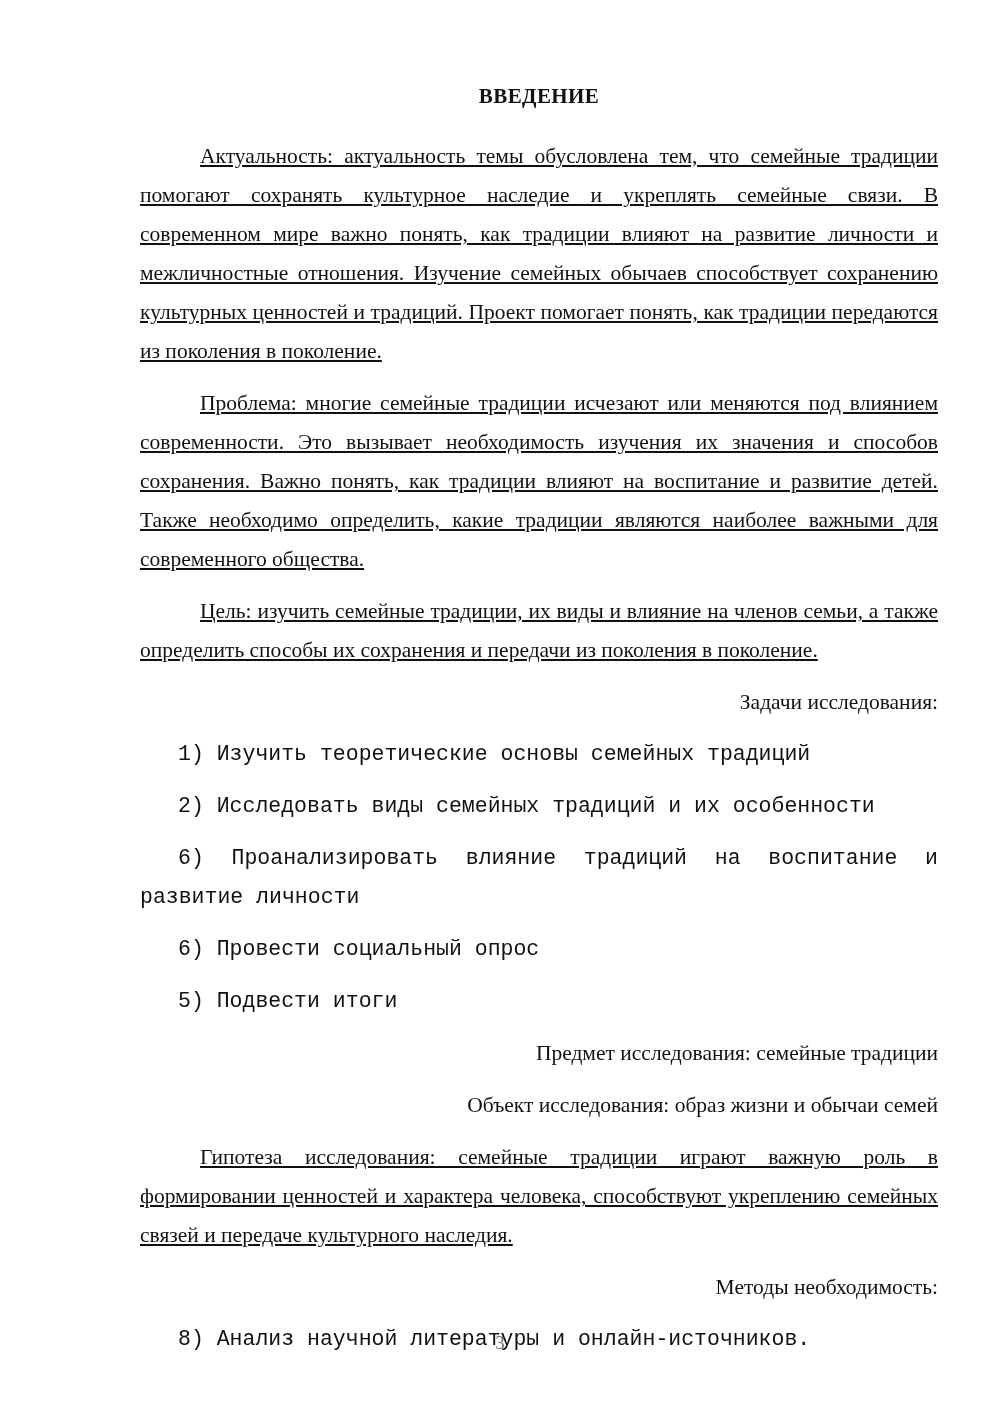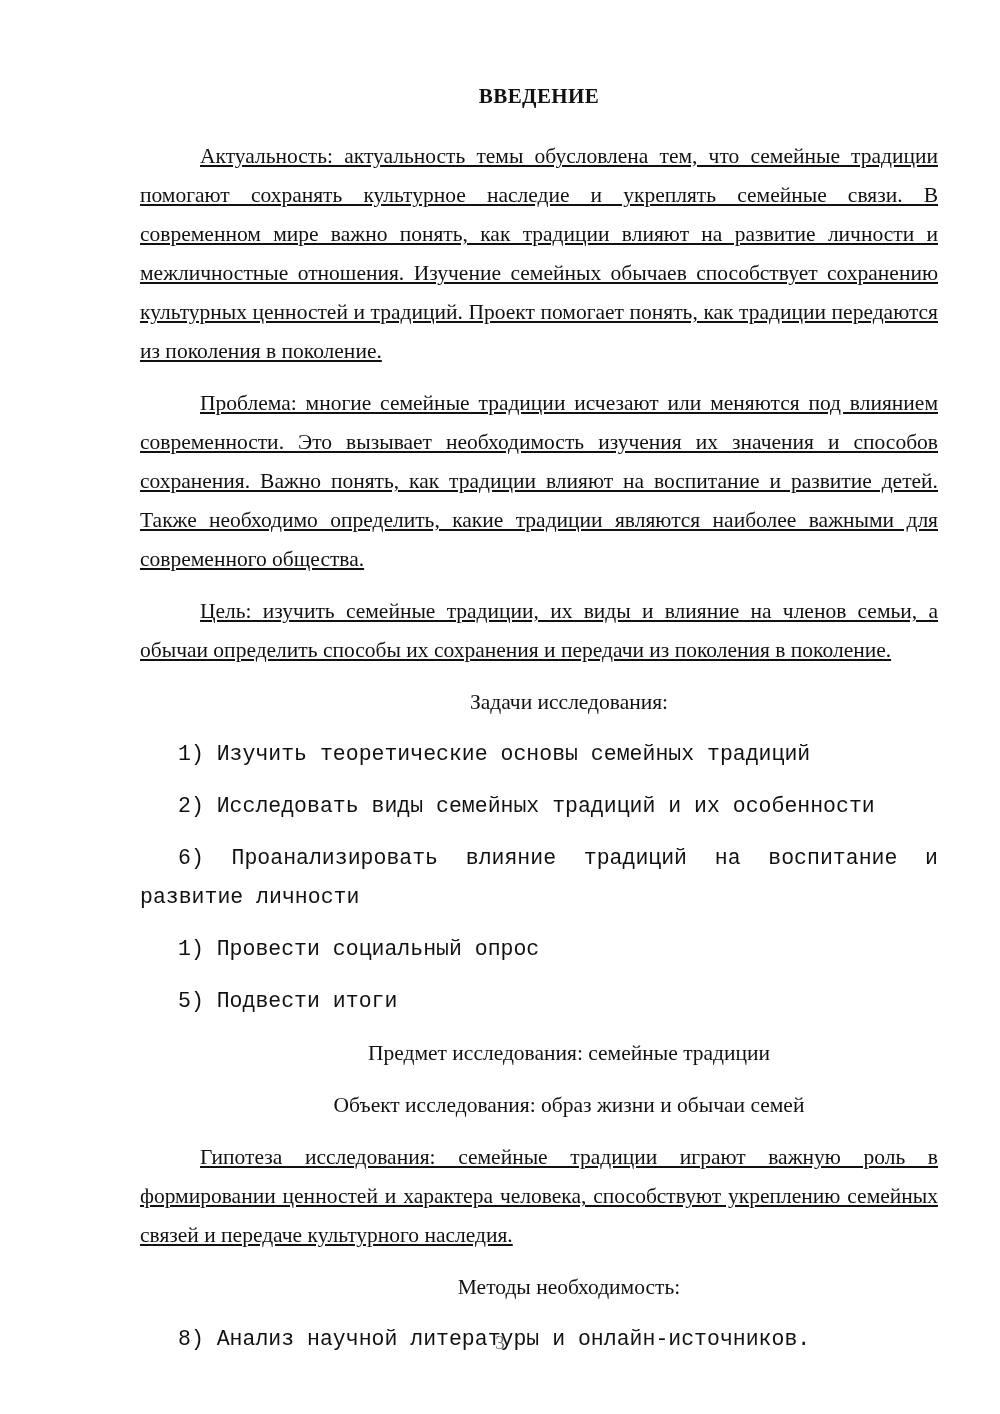--- a/index.html
+++ b/index.html
@@ -56,21 +56,21 @@
     text-align: justify;
     text-justify: inter-word;
     margin: 13px 0 0 0;
     text-indent: 38px;
     hyphens: none;
     font-family: Liberation Mono, monospace;
   }
   p.plain {
     font-size: 21.5px;
     line-height: 39px;
-    text-align: center;
+    text-align: right;
     margin: 13px 0 0 0;
     text-indent: 60px;
     hyphens: none;
   }
   p.para:last-child, p.listitem:last-child { margin-bottom: 0; }
   .page-number {
     position: absolute;
     left: 0;
     right: 0;
     top: 1332px;
@@ -86,31 +86,31 @@
 <div class="page">
 
   <div class="content">
 
     <h1 class="doc-title">ВВЕДЕНИЕ</h1>
 
     <p class="para">Актуальность: актуальность темы обусловлена тем, что семейные традиции помогают сохранять культурное наследие и укреплять семейные связи. В современном мире важно понять, как традиции влияют на развитие личности и межличностные отношения. Изучение семейных обычаев способствует сохранению культурных ценностей и традиций. Проект помогает понять, как традиции передаются из поколения в поколение.</p>
 
     <p class="para gap">Проблема: многие семейные традиции исчезают или меняются под влиянием современности. Это вызывает необходимость изучения их значения и способов сохранения. Важно понять, как традиции влияют на воспитание и развитие детей. Также необходимо определить, какие традиции являются наиболее важными для современного общества.</p>
 
-    <p class="para gap">Цель: изучить семейные традиции, их виды и влияние на членов семьи, а обычаи определить способы их сохранения и передачи из поколения в поколение.</p>
+    <p class="para gap">Цель: изучить семейные традиции, их виды и влияние на членов семьи, а также определить способы их сохранения и передачи из поколения в поколение.</p>
 
     <p class="plain">Задачи исследования:</p>
 
     <p class="listitem">1) Изучить теоретические основы семейных традиций</p>
 
     <p class="listitem">2) Исследовать виды семейных традиций и их особенности</p>
 
     <p class="listitem">6)  Проанализировать влияние традиций на воспитание и развитие личности</p>
 
-    <p class="listitem">1) Провести социальный опрос</p>
+    <p class="listitem">6) Провести социальный опрос</p>
 
     <p class="listitem">5) Подвести итоги</p>
 
     <p class="plain">Предмет исследования: семейные традиции</p>
 
     <p class="plain">Объект исследования: образ жизни и обычаи семей</p>
 
     <p class="para gap">Гипотеза исследования: семейные традиции играют важную роль в формировании ценностей и характера человека, способствуют укреплению семейных связей и передаче культурного наследия.</p>
 
     <p class="plain">Методы необходимость:</p>

